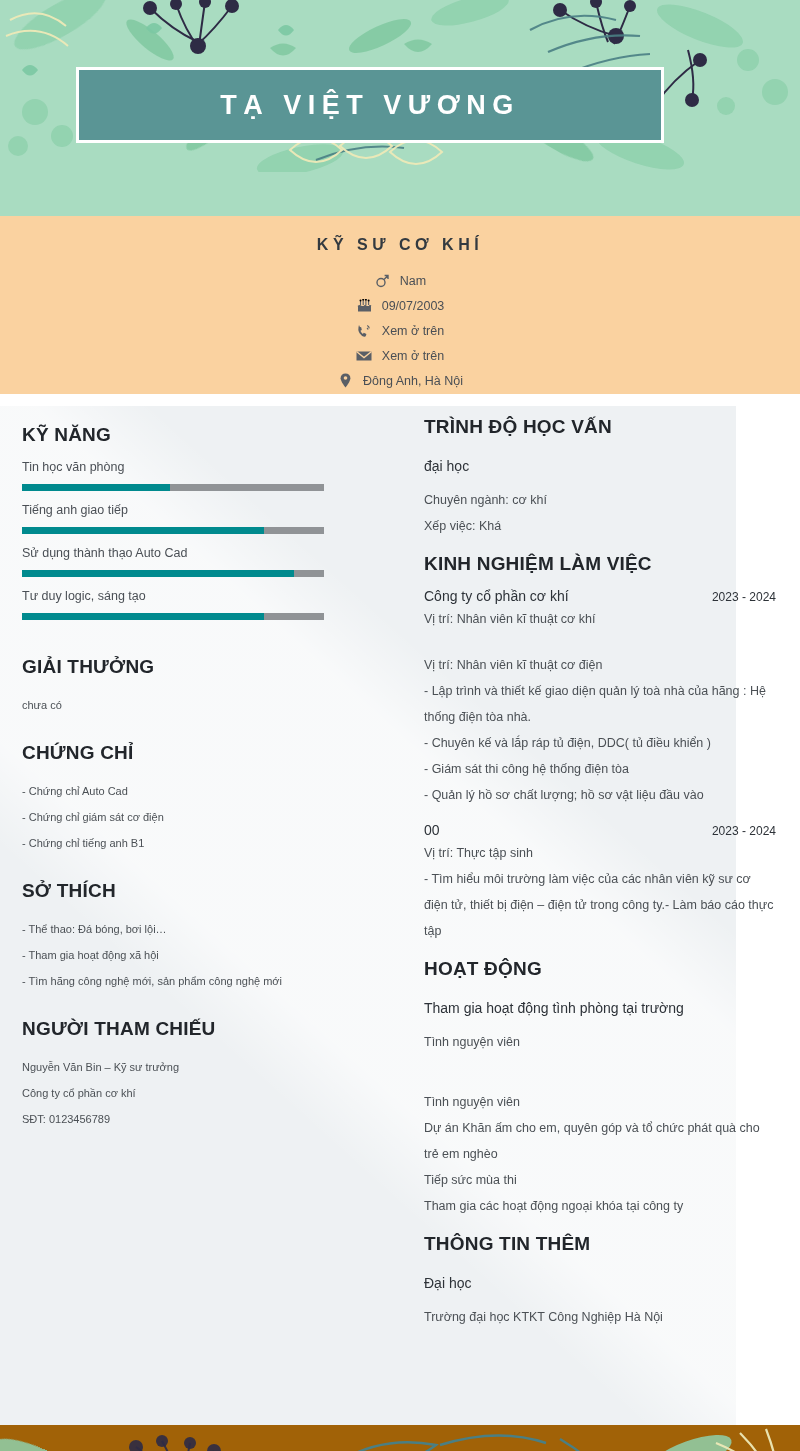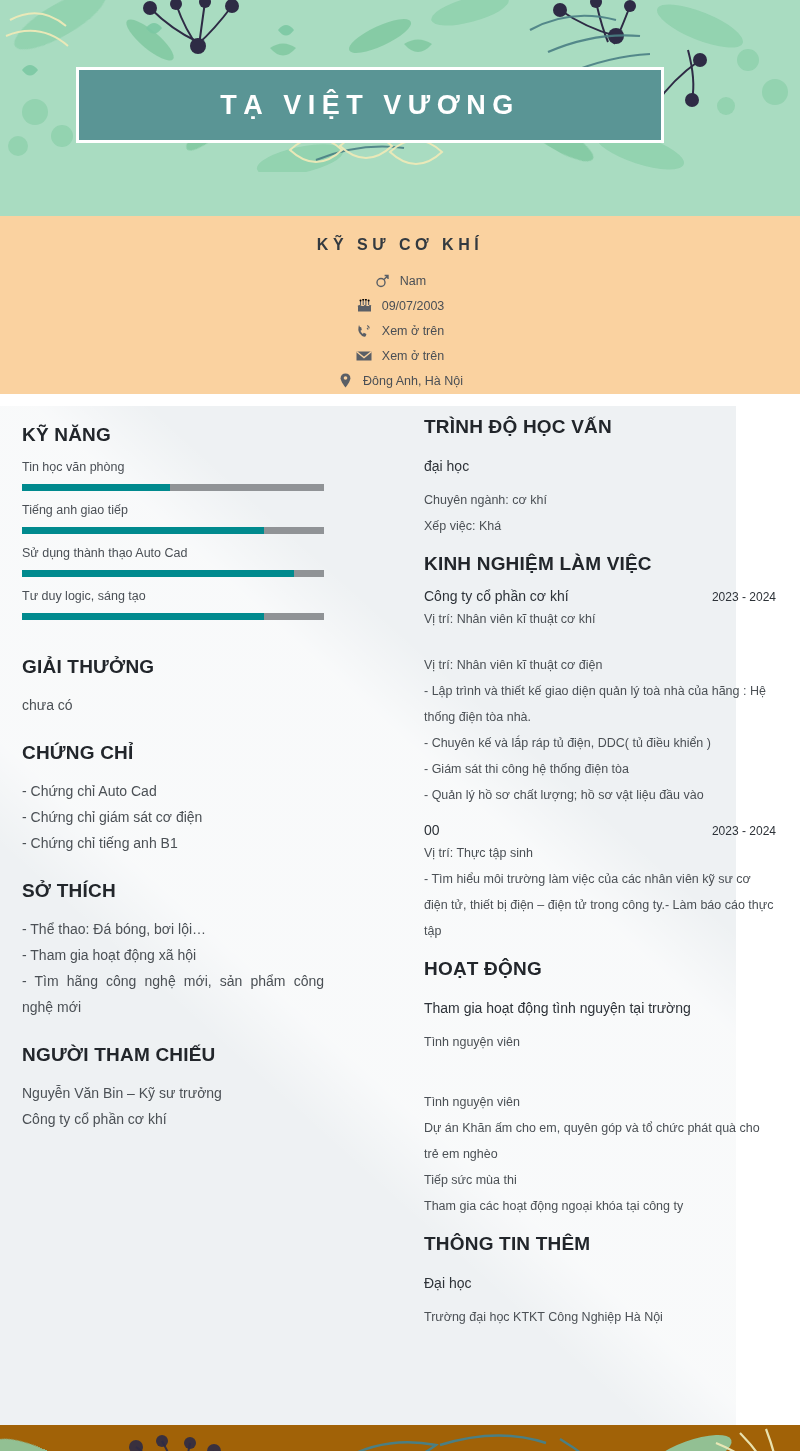--- a/index.html
+++ b/index.html
@@ -65,21 +65,21 @@
     letter-spacing:0.2px; margin:0 0 14px 0;
   }
   .right h2.sec { margin-bottom:13px; }
 
   
   .skill { margin-bottom:12px; }
   .skill .lbl { font-size:12.5px; color:#4a4f55; margin-bottom:10px; }
   .bar { position:relative; width:302px; height:7px; background:#909396; }
   .bar .fill { position:absolute; left:0; top:0; height:7px; background:#008a8e; }
 
-  .txt { font-size:14px; color:#4b5055; line-height:26px; }
+  .txt { font-size:11px; color:#4b5055; line-height:26px; }
   .txt.just { text-align:justify; }
   .secgap { height:24px; }
 
   
   .r-strong { font-size:14px; color:#2d3238; line-height:30px; }
   .r-norm { font-size:12.5px; color:#4b5055; line-height:26px; }
   .exprow {
     display:flex; justify-content:space-between; align-items:baseline;
     font-size:14px; color:#2d3238; margin-bottom:2px;
   }
@@ -287,20 +287,21 @@
       <div class="secgap"></div>
       <h2 class="sec">SỞ THÍCH</h2>
       <div class="txt">- Thể thao: Đá bóng, bơi lội…</div>
       <div class="txt">- Tham gia hoạt động xã hội</div>
       <div class="txt just">- Tìm hãng công nghệ mới, sản phẩm công nghệ mới</div>
 
       <div class="secgap"></div>
       <h2 class="sec">NGƯỜI THAM CHIẾU</h2>
       <div class="txt">Nguyễn Văn Bin – Kỹ sư trưởng</div>
       <div class="txt">Công ty  cổ phần cơ khí</div>
+      <div class="txt">SĐT: 0123456789</div>
     </div>
 
     <div class="right">
 
       <h2 class="sec">TRÌNH ĐỘ HỌC VẤN</h2>
       <div class="r-strong">đại học</div>
       <div class="gap6"></div>
       <div class="r-norm">Chuyên ngành: cơ khí</div>
       <div class="r-norm">Xếp việc: Khá</div>
 
@@ -331,21 +332,21 @@
         <div class="exprow">
           <span>00</span>
           <span class="date">2023 - 2024</span>
         </div>
         <div class="r-norm">Vị trí: Thực tập sinh</div>
         <div class="r-norm">- Tìm hiểu môi trường làm việc của các nhân viên kỹ sư cơ điện tử, thiết bị điện – điện tử trong công ty.- Làm báo cáo thực tập</div>
       </div>
 
       <div class="gap14"></div>
       <h2 class="sec">HOẠT ĐỘNG</h2>
-      <div class="r-strong">Tham gia hoạt động tình nguyện tại trường</div>
+      <div class="r-strong">Tham gia hoạt động tình phòng tại trường</div>
       <div class="gap6"></div>
       <div class="r-norm">Tình nguyện viên</div>
 
       <div class="gap34"></div>
       <div class="r-norm">Tình nguyện viên</div>
       <div class="r-norm">Dự án Khăn ấm cho em, quyên góp và tổ chức phát quà cho trẻ em nghèo</div>
       <div class="r-norm">Tiếp sức mùa thi</div>
       <div class="r-norm">Tham gia các hoạt động ngoại khóa tại công ty</div>
 
       <div class="gap14"></div>

